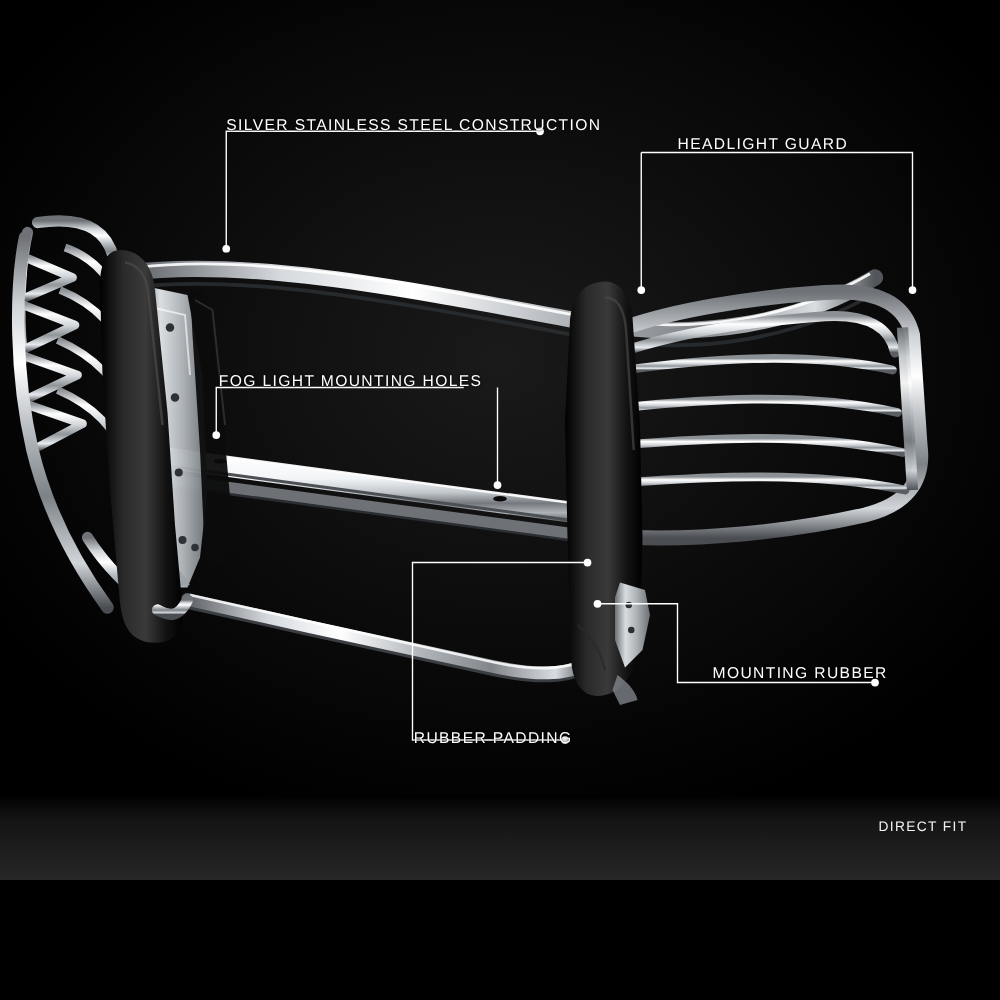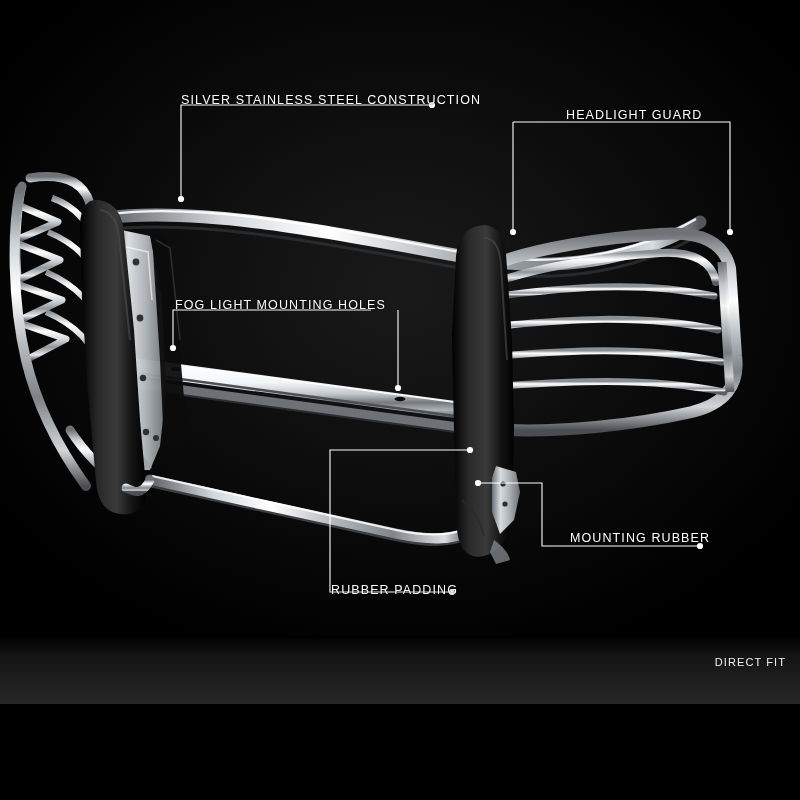--- a/index.html
+++ b/index.html
@@ -26,21 +26,21 @@
   }
 
   
   #footer{
     position:absolute;left:0;top:636px;width:800px;height:164px;
     background:linear-gradient(180deg,#000 0%, #141414 12%, #2b2b2b 48%, #1a1a1a 60%, #000 62%, #000 100%);
   }
   .f-block{position:absolute;right:14px;text-align:right;}
   .f-head{
     font-size:11px;letter-spacing:1.1px;color:#f2f2f2;
-    font-weight:400;margin:0 0 3px 0;
+    font-weight:400;margin:0 12px 3px 0;
   }
   .f-desc{
     font-size:9.5px;letter-spacing:.25px;color:#d8d8d8;
     font-weight:400;margin:0;white-space:nowrap;
   }
 </style>
 </head>
 <body>
 
 <div id="stage">
@@ -248,21 +248,21 @@
           <path d="M478,483 L542,483 L542,546 L700,546"></path>
           <circle cx="478" cy="483" r="3.1" fill="#ffffff" stroke="none"></circle>
           <circle cx="700" cy="546" r="3.1" fill="#ffffff" stroke="none"></circle>
         </g>
       </g>
     </svg>
   </div>
 
   <div class="callout" style="left:181px;top:93px;">SILVER STAINLESS STEEL CONSTRUCTION</div>
 
-  <div class="callout" style="left:566px;top:108px;">HEADLIGHT GUARD</div>
+  <div class="callout" style="left:542px;top:108px;">HEADLIGHT GUARD</div>
 
   <div class="callout" style="left:175px;top:298px;">FOG LIGHT MOUNTING HOLES</div>
 
   <div class="callout" style="left:331px;top:583px;text-align:right;">RUBBER PADDING</div>
 
   <div class="callout" style="left:570px;top:531px;">MOUNTING RUBBER</div>
 
   <div id="footer">
 
     <div class="f-block" style="top:20px;">

